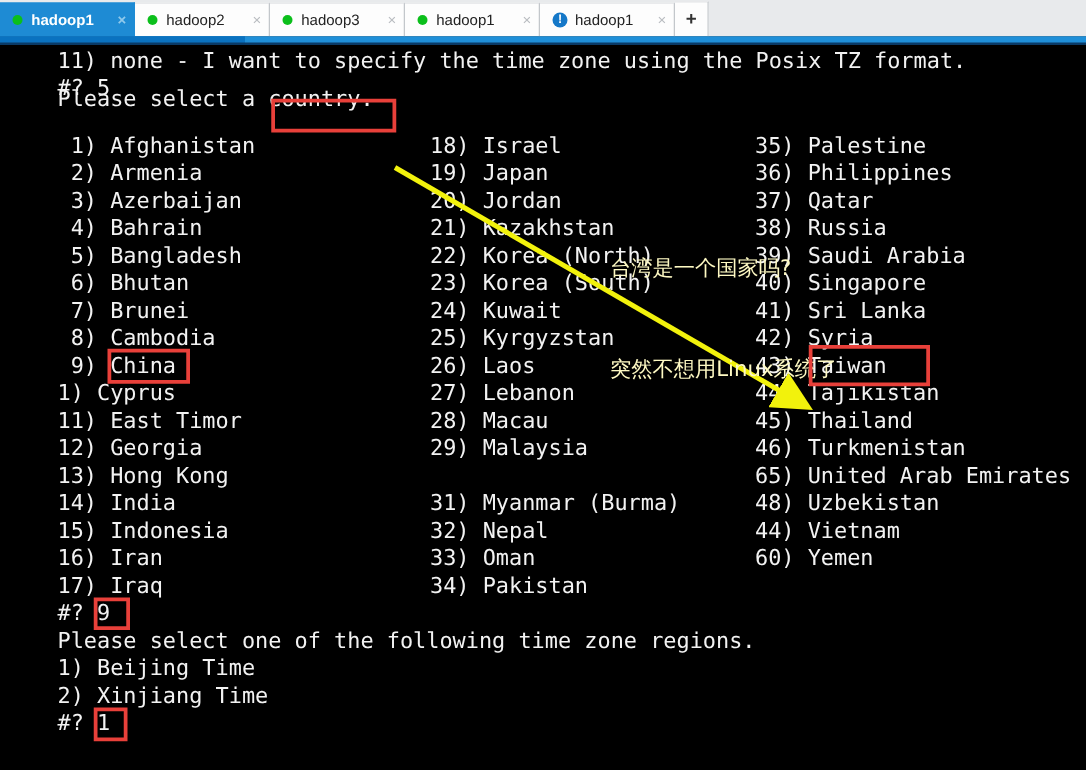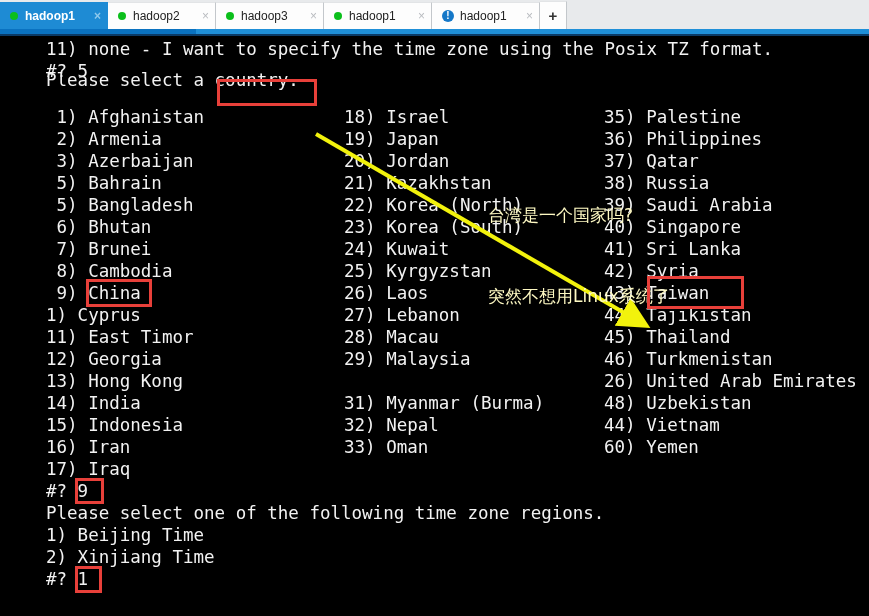--- a/index.html
+++ b/index.html
@@ -225,21 +225,21 @@
   <div id="term">
 
     <div class="tline" style="top:2px">11) none - I want to specify the time zone using the Posix TZ format.</div>
     <div class="tline" style="top:24px">#? 5</div>
     <div class="tline" style="top:33px">Please select a country.</div>
 
     
     <div class="tline" style="top:70px"> 1) Afghanistan</div>
     <div class="tline" style="top:92px"> 2) Armenia</div>
     <div class="tline" style="top:114px"> 3) Azerbaijan</div>
-    <div class="tline" style="top:136px"> 5) Bahrain</div>
+    <div class="tline" style="top:136px"> 4) Bahrain</div>
     <div class="tline" style="top:158px"> 5) Bangladesh</div>
     <div class="tline" style="top:180px"> 6) Bhutan</div>
     <div class="tline" style="top:202px"> 7) Brunei</div>
     <div class="tline" style="top:224px"> 8) Cambodia</div>
     <div class="tline" style="top:246px"> 9) China</div>
     <div class="tline" style="top:268px">1) Cyprus</div>
     <div class="tline" style="top:290px">11) East Timor</div>
     <div class="tline" style="top:312px">12) Georgia</div>
     <div class="tline" style="top:334px">13) Hong Kong</div>
     <div class="tline" style="top:356px">14) India</div>
@@ -256,35 +256,36 @@
     <div class="tline col2" style="top:180px">23) Korea (South)</div>
     <div class="tline col2" style="top:202px">24) Kuwait</div>
     <div class="tline col2" style="top:224px">25) Kyrgyzstan</div>
     <div class="tline col2" style="top:246px">26) Laos</div>
     <div class="tline col2" style="top:268px">27) Lebanon</div>
     <div class="tline col2" style="top:290px">28) Macau</div>
     <div class="tline col2" style="top:312px">29) Malaysia</div>
     <div class="tline col2" style="top:356px">31) Myanmar (Burma)</div>
     <div class="tline col2" style="top:378px">32) Nepal</div>
     <div class="tline col2" style="top:400px">33) Oman</div>
+    <div class="tline col2" style="top:422px">34) Pakistan</div>
 
     
     <div class="tline col3" style="top:70px">35) Palestine</div>
     <div class="tline col3" style="top:92px">36) Philippines</div>
     <div class="tline col3" style="top:114px">37) Qatar</div>
     <div class="tline col3" style="top:136px">38) Russia</div>
     <div class="tline col3" style="top:158px">39) Saudi Arabia</div>
     <div class="tline col3" style="top:180px">40) Singapore</div>
     <div class="tline col3" style="top:202px">41) Sri Lanka</div>
     <div class="tline col3" style="top:224px">42) Syria</div>
     <div class="tline col3" style="top:246px">43) Taiwan</div>
     <div class="tline col3" style="top:268px">44) Tajikistan</div>
     <div class="tline col3" style="top:290px">45) Thailand</div>
     <div class="tline col3" style="top:312px">46) Turkmenistan</div>
-    <div class="tline col3" style="top:334px">26) United Arab Emirates</div>
+    <div class="tline col3" style="top:334px">65) United Arab Emirates</div>
     <div class="tline col3" style="top:356px">48) Uzbekistan</div>
     <div class="tline col3" style="top:378px">44) Vietnam</div>
     <div class="tline col3" style="top:400px">60) Yemen</div>
 
     
     <div class="tline" style="top:444px"><span>#? </span><span>9</span></div>
 
     
     <div class="tline" style="top:466px">Please select one of the following time zone regions.</div>
     <div class="tline" style="top:488px">1) Beijing Time</div>

